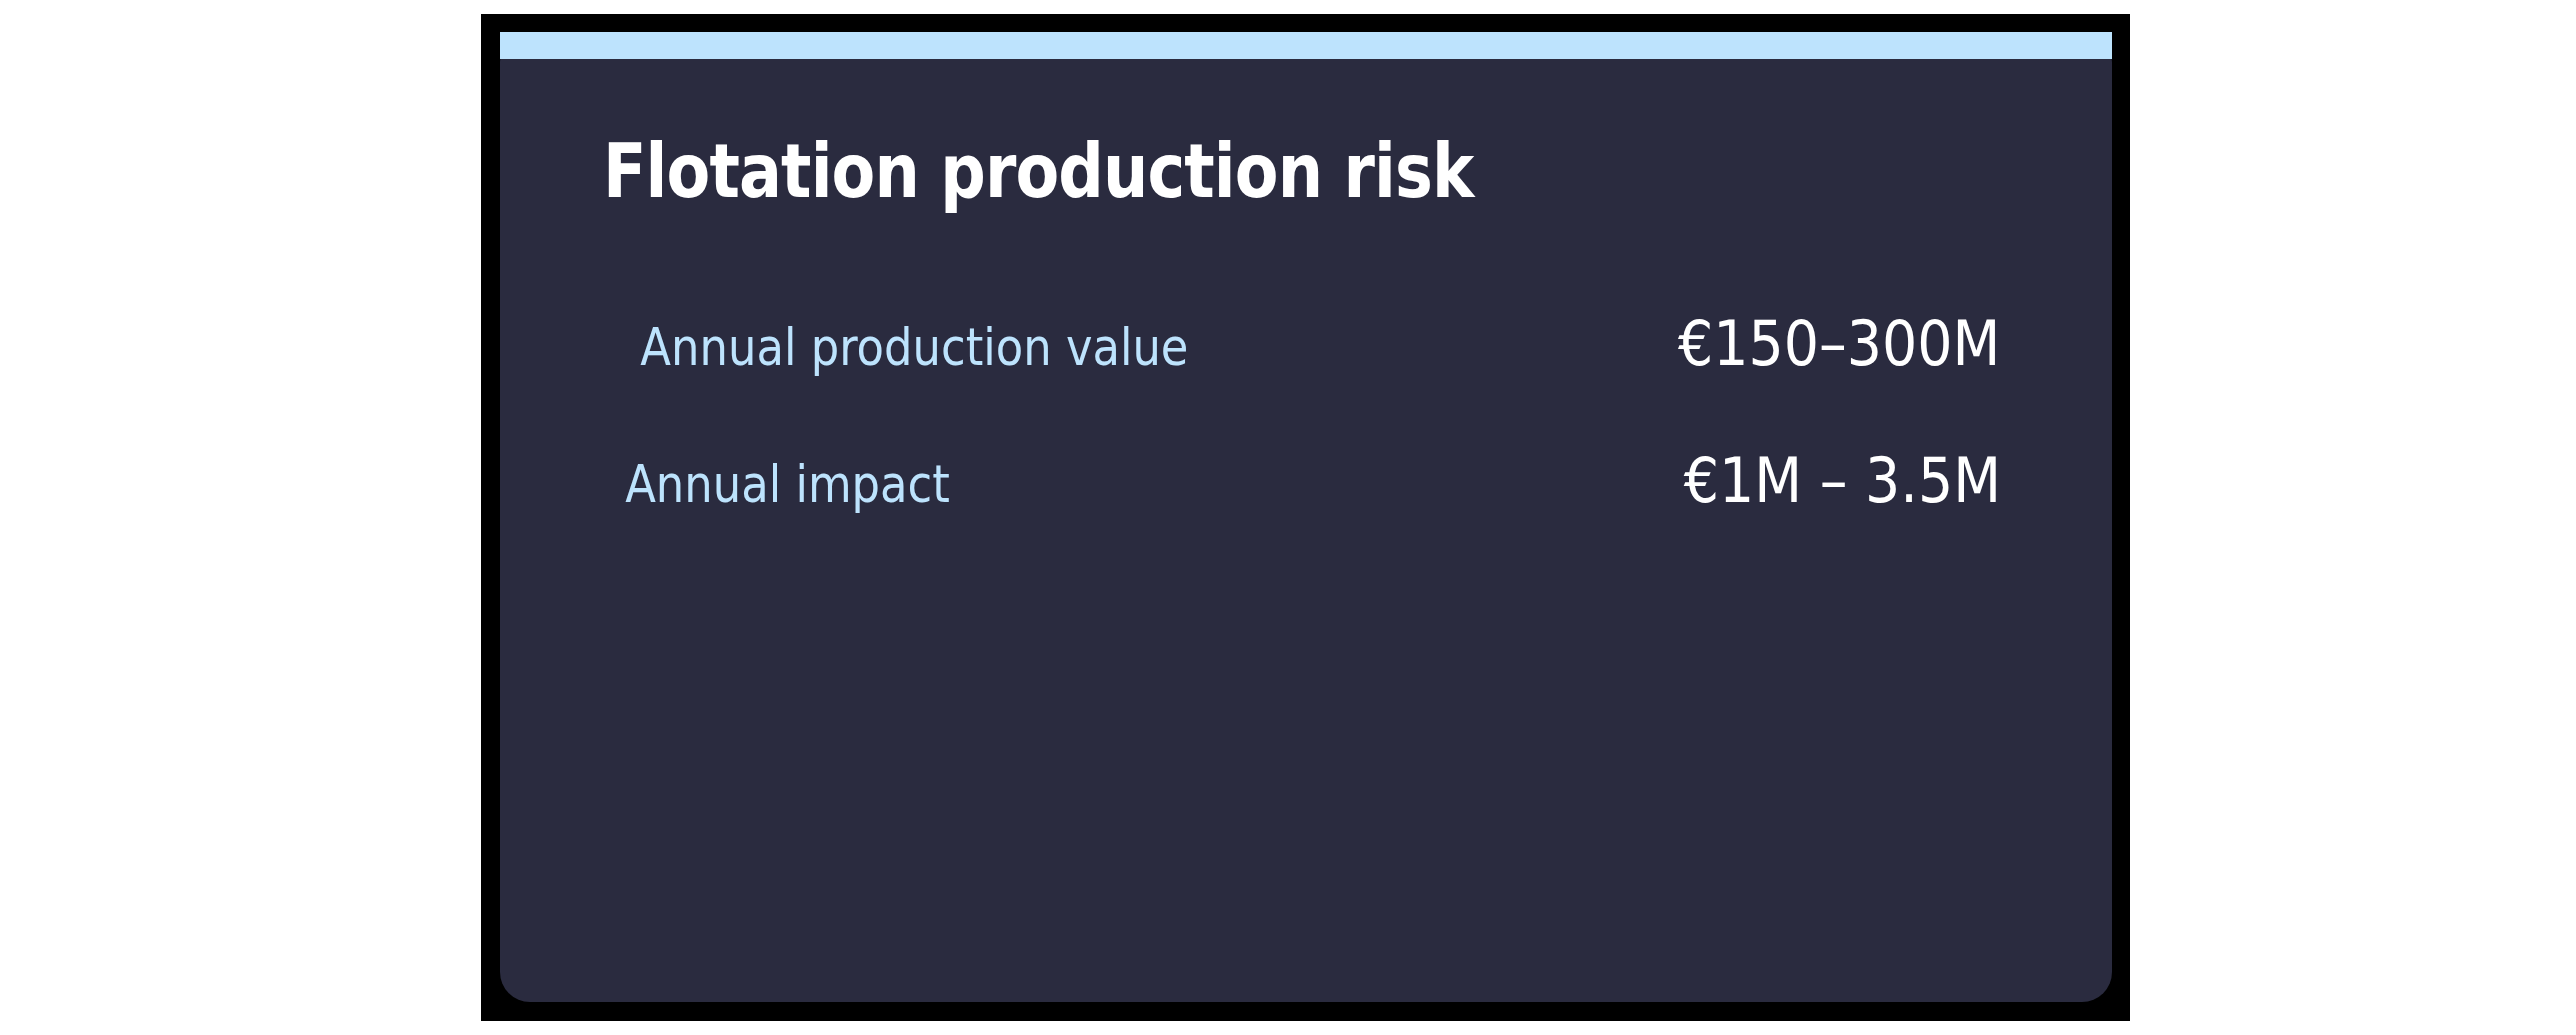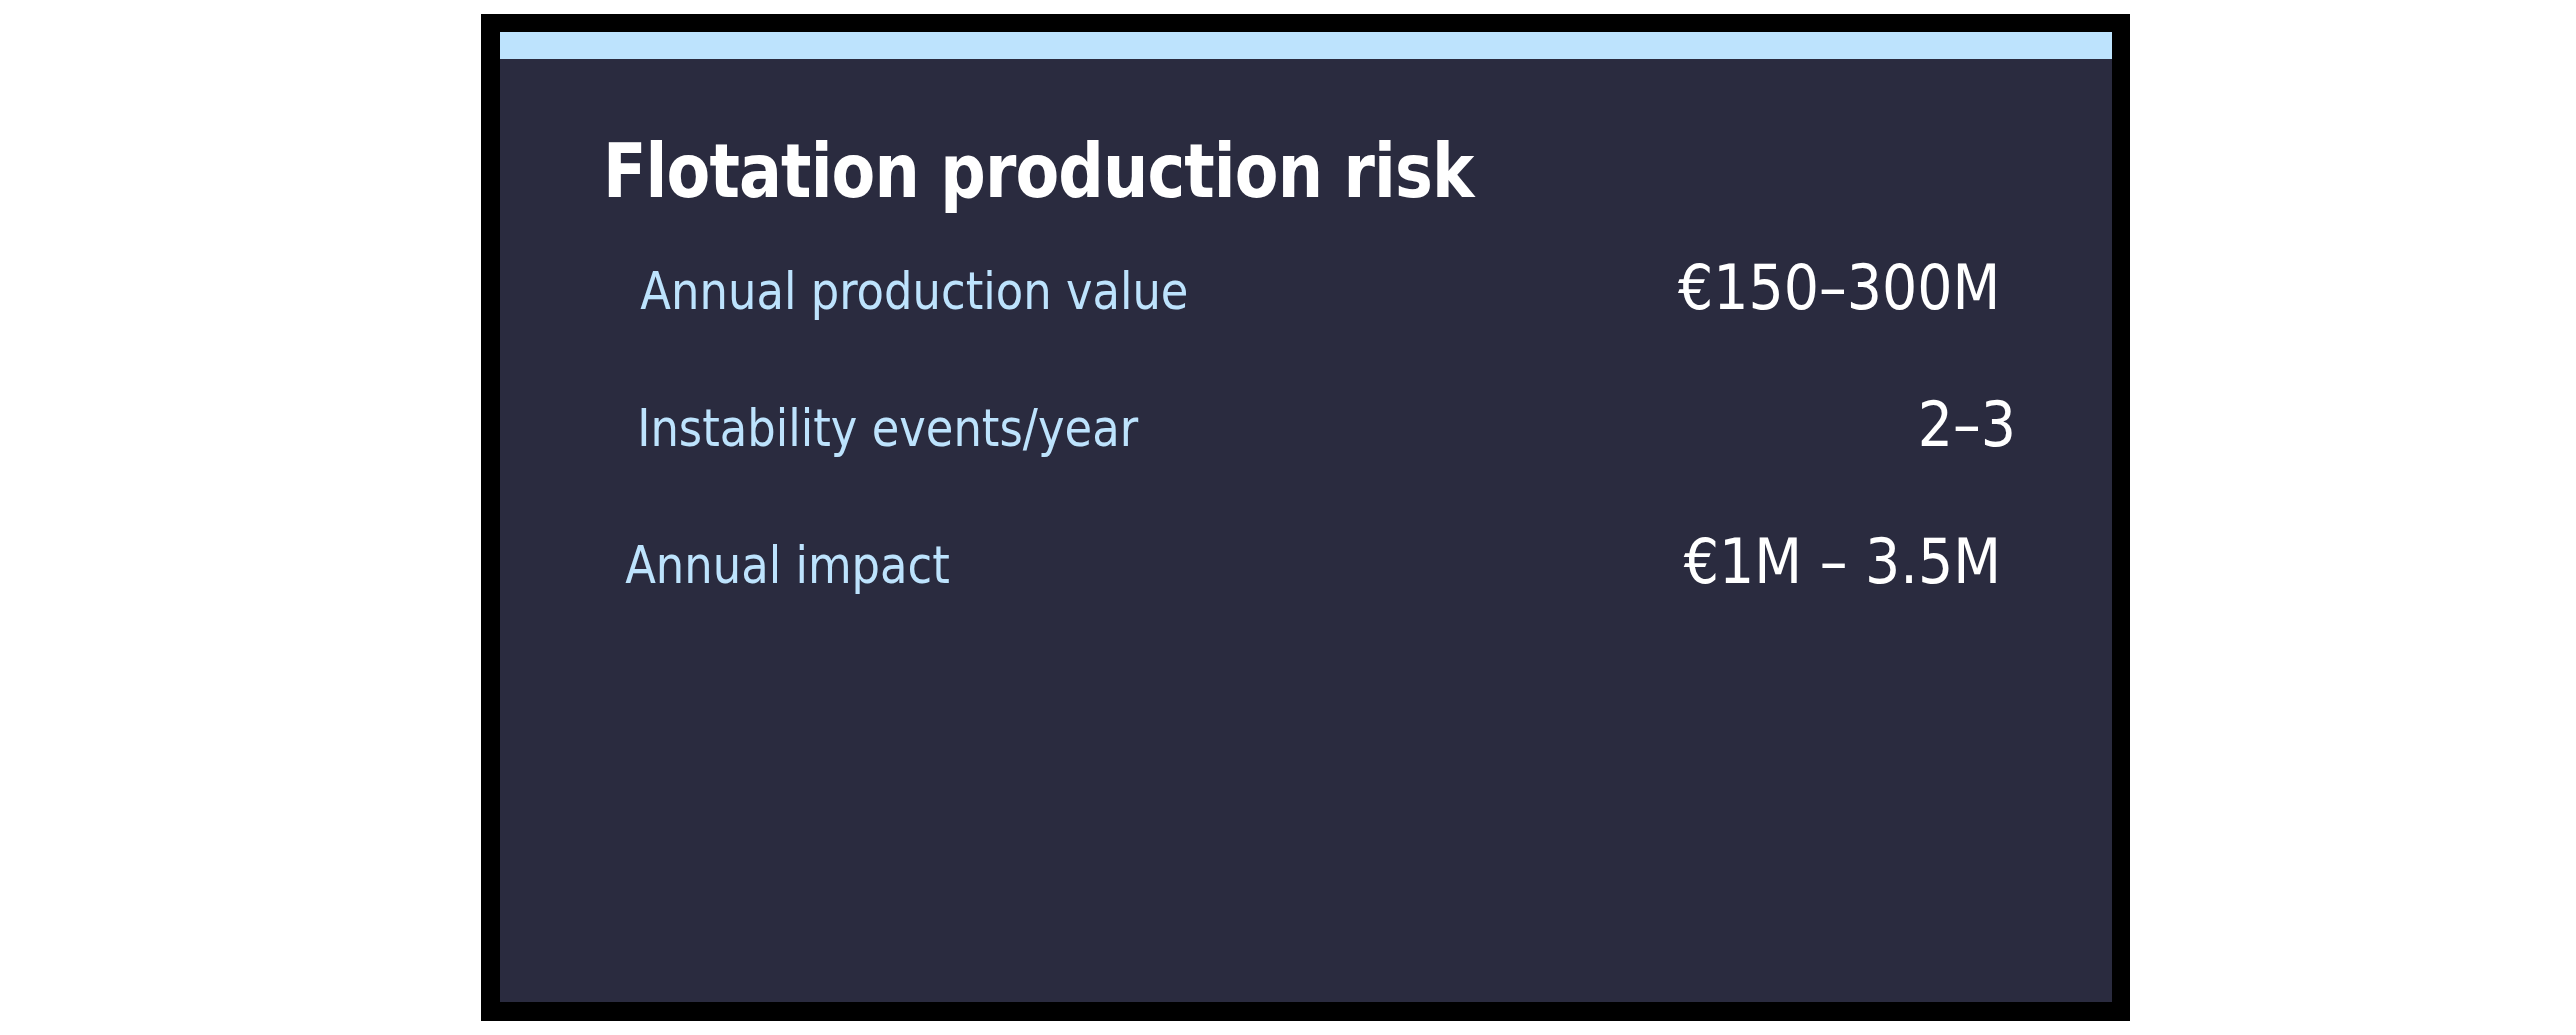--- a/index.html
+++ b/index.html
@@ -71,21 +71,21 @@
     letter-spacing: -1px;
     line-height: 1;
     margin: 75px 0 0 0;
     white-space: nowrap;
     transform: scaleX(0.86);
     transform-origin: left center;
   }
 
   
   .rows {
-    margin-top: 48px;
+    margin-top: 104px;
   }
 
   .metric-row {
     display: flex;
     align-items: baseline;
     justify-content: space-between;
     height: 137px;
   }
 
   .metric-label {
@@ -112,39 +112,35 @@
     margin-left: auto;
   }
 </style>
 </head>
 <body style="background: rgb(255, 255, 255);">
 
 <div class="stage">
 
   <div class="card-frame" style="background: rgb(0, 0, 0);">
 
-    <div class="card-body" style="background: rgb(42, 43, 63);">
+    <div class="card-body" style="background: rgb(42, 43, 63); border-radius: 30px;">
 
       <div class="accent-bar" style="background: rgb(189, 227, 253);"></div>
 
       <div class="content">
 
         <h1 class="card-title" style="color: rgb(255, 255, 255);">Flotation production risk</h1>
 
         <div class="rows">
 
           <div class="metric-row">
             <div class="metric-label" style="color: rgb(189, 227, 253);">Annual production value</div>
             <div class="metric-value" style="color: rgb(255, 255, 255);">€150–300M</div>
           </div>
 
-          <div class="metric-row">
-            <div class="metric-label" style="color: rgb(189, 227, 253);">Instability events/year</div>
-            <div class="metric-value" style="color: rgb(255, 255, 255);">2–3</div>
-          </div>
 
 
           <div class="metric-row">
             <div class="metric-label" style="color: rgb(189, 227, 253);">Annual impact</div>
             <div class="metric-value" style="color: rgb(255, 255, 255);">€1M – 3.5M</div>
           </div>
 
         </div>
       </div>
     </div>

